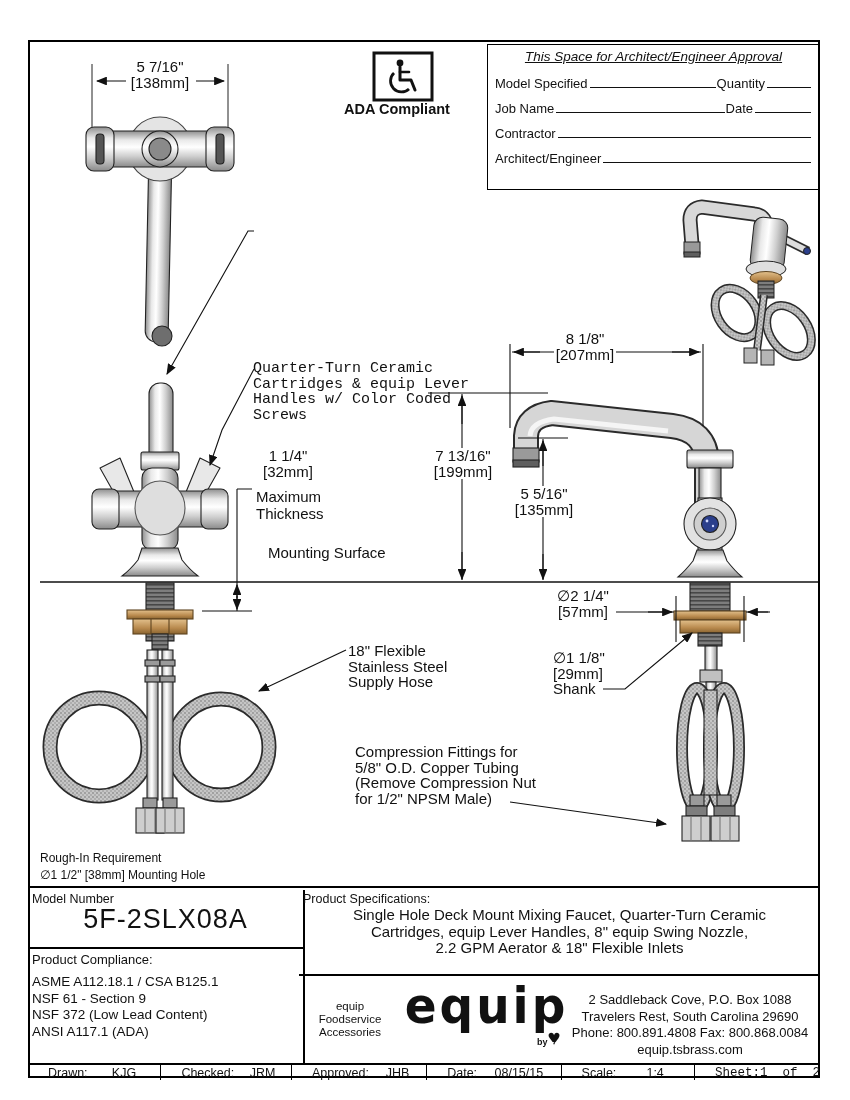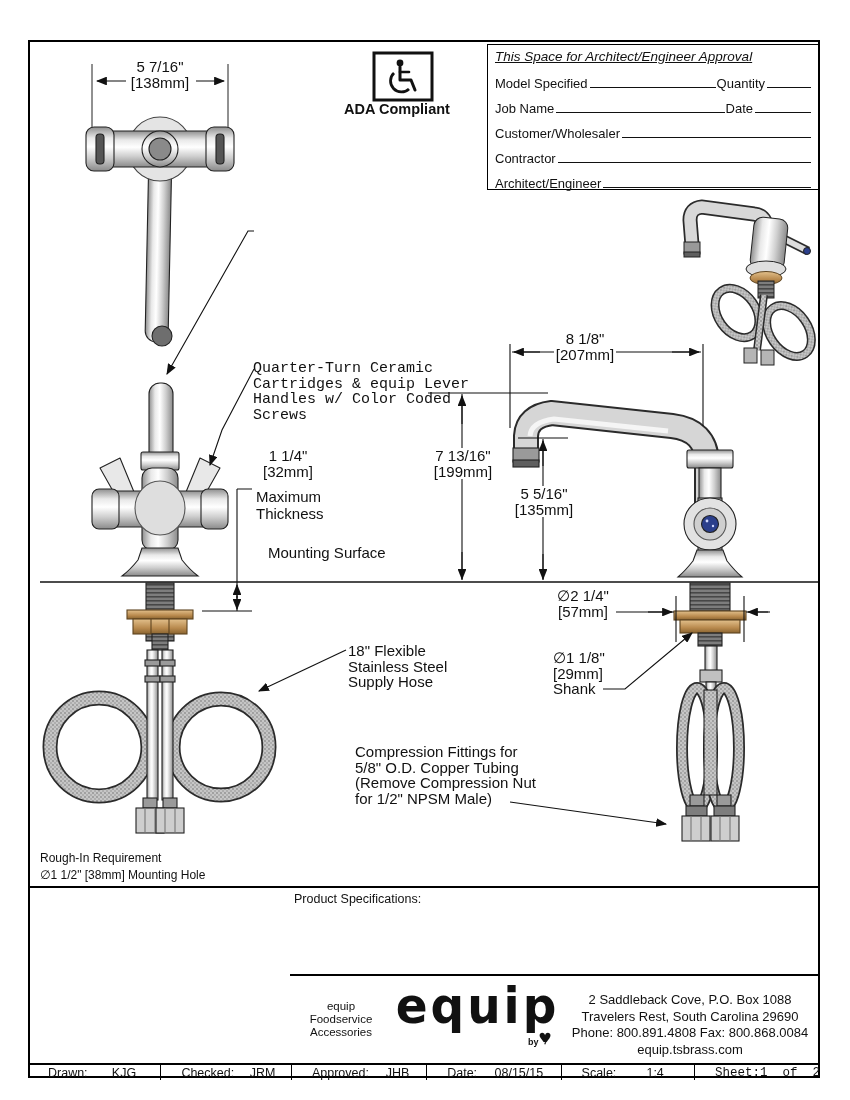--- a/index.html
+++ b/index.html
@@ -10,38 +10,38 @@
   .t{position:absolute;z-index:2;font-size:15px;line-height:15.5px;white-space:nowrap;}
   .c{text-align:center;}
   .ln{display:block;}
   .wbg .ln{background:#fff;padding:0 2px;display:inline-block;}
   .wbg .ln{display:table;margin:0 auto;}
   .pageborder{position:absolute;left:28px;top:40px;width:792px;height:1038px;
               border:2px solid #000;z-index:0;}
   
   .approval{position:absolute;left:487px;top:44px;width:333px;height:146px;
             border:1.5px solid #000;z-index:2;font-size:13px;padding:4px 7px 0 7px;}
-  .ap-title{font-style:italic;text-decoration:underline;font-size:13.5px;margin-bottom:2px;}
+  .ap-title{text-align:center;font-style:italic;text-decoration:underline;font-size:13.5px;margin-bottom:2px;}
   .ap-row{display:flex;align-items:flex-end;height:25px;}
   .fl{flex:1;border-bottom:1.2px solid #111;margin:0 1px 3px 2px;height:12px;}
   .fl.fixed{flex:none;}
   
   .ada-label{position:absolute;left:334px;top:101px;width:126px;text-align:center;
              font-weight:bold;font-size:14.5px;z-index:2;}
   
   .tblock{position:absolute;left:28px;top:886px;width:792px;height:192px;
           border-top:2px solid #000;z-index:2;font-size:13px;}
   .tb-left{position:absolute;left:0;top:2px;width:277px;height:175px;border-right:2px solid #000;}
   .tb-label{position:absolute;left:4px;top:2px;font-size:12.5px;}
   .model-no{position:absolute;left:0;top:14px;width:100%;text-align:center;
             font-size:27px;letter-spacing:1px;}
   .tb-l-div{position:absolute;left:0;top:57px;width:100%;border-top:2px solid #000;}
   .comp-label{position:absolute;left:4px;top:62px;font-size:13px;}
   .comp-list{position:absolute;left:4px;top:84px;font-size:13.5px;line-height:16.5px;}
-  .tb-right{position:absolute;left:262px;top:2px;right:0;height:175px;padding-left:20px;}
+  .tb-right{position:absolute;left:271px;top:2px;right:0;height:175px;padding-left:20px;}
   .spec-label{position:absolute;left:4px;top:2px;font-size:12.5px;}
   .spec-lines{position:absolute;left:0;top:17px;width:100%;text-align:center;
               font-size:15px;line-height:16.5px;}
   .tb-r-div{position:absolute;left:0;top:84px;width:100%;border-top:2px solid #000;}
   .tagline{position:absolute;left:5px;top:110px;width:92px;text-align:center;
            font-size:11.5px;line-height:13px;}
   .biglogo{position:absolute;left:100px;top:88px;width:175px;text-align:center;
            font-size:47px;font-weight:bold;letter-spacing:3px;
            font-family:"DejaVu Sans",sans-serif;transform:scaleY(1.05);}
   .bymark{position:absolute;left:238px;top:138px;font-size:9px;font-weight:bold;}
@@ -260,24 +260,20 @@
       <span>Quantity</span>
       <span class="fl fixed" style="width:44px"></span>
     </div>
     <div class="ap-row">
       <span>Job Name</span>
       <span class="fl"></span>
       <span>Date</span>
       <span class="fl fixed" style="width:56px"></span>
     </div>
     <div class="ap-row">
-      <span>Customer/Wholesaler</span>
-      <span class="fl"></span>
-    </div>
-    <div class="ap-row">
       <span>Contractor</span>
       <span class="fl"></span>
     </div>
     <div class="ap-row">
       <span>Architect/Engineer</span>
       <span class="fl"></span>
     </div>
   </div>
 
   <div class="ada-label">ADA Compliant</div>
@@ -344,22 +340,39 @@
       <span class="ln">(Remove Compression Nut</span>
       <span class="ln">for 1/2" NPSM Male)</span>
     </div>
 
   <div class="t" style="left:40px;top:850px;font-size:12px;line-height:17px;">
       <span class="ln">Rough-In Requirement</span>
       <span class="ln">∅1 1/2" [38mm] Mounting Hole</span>
     </div>
 
   <div class="tblock">
+    <div class="tb-left">
+      <div class="tb-label">Model Number</div>
+      <div class="model-no">5F-2SLX08A</div>
+      <div class="tb-l-div"></div>
+      <div class="comp-label">Product Compliance:</div>
+      <div class="comp-list">
+          <span class="ln">ASME A112.18.1 / CSA B125.1</span>
+          <span class="ln">NSF 61 - Section 9</span>
+          <span class="ln">NSF 372 (Low Lead Content)</span>
+          <span class="ln">ANSI A117.1 (ADA)</span>
+        </div>
+    </div>
     <div class="tb-right">
       <div class="spec-label">Product Specifications:</div>
+      <div class="spec-lines">
+          <span class="ln">Single Hole Deck Mount Mixing Faucet, Quarter-Turn Ceramic</span>
+          <span class="ln">Cartridges, equip Lever Handles, 8" equip Swing Nozzle,</span>
+          <span class="ln">2.2 GPM Aerator &amp; 18" Flexible Inlets</span>
+        </div>
       <div class="tb-r-div"></div>
       <div class="tagline">
           <span class="ln">equip</span>
           <span class="ln">Foodservice</span>
           <span class="ln">Accessories</span>
         </div>
       <div class="biglogo">equip</div>
       <div class="bymark">
         <span>by</span><span class="heart">♥<span class="ts">T&amp;S</span></span>
       </div>

